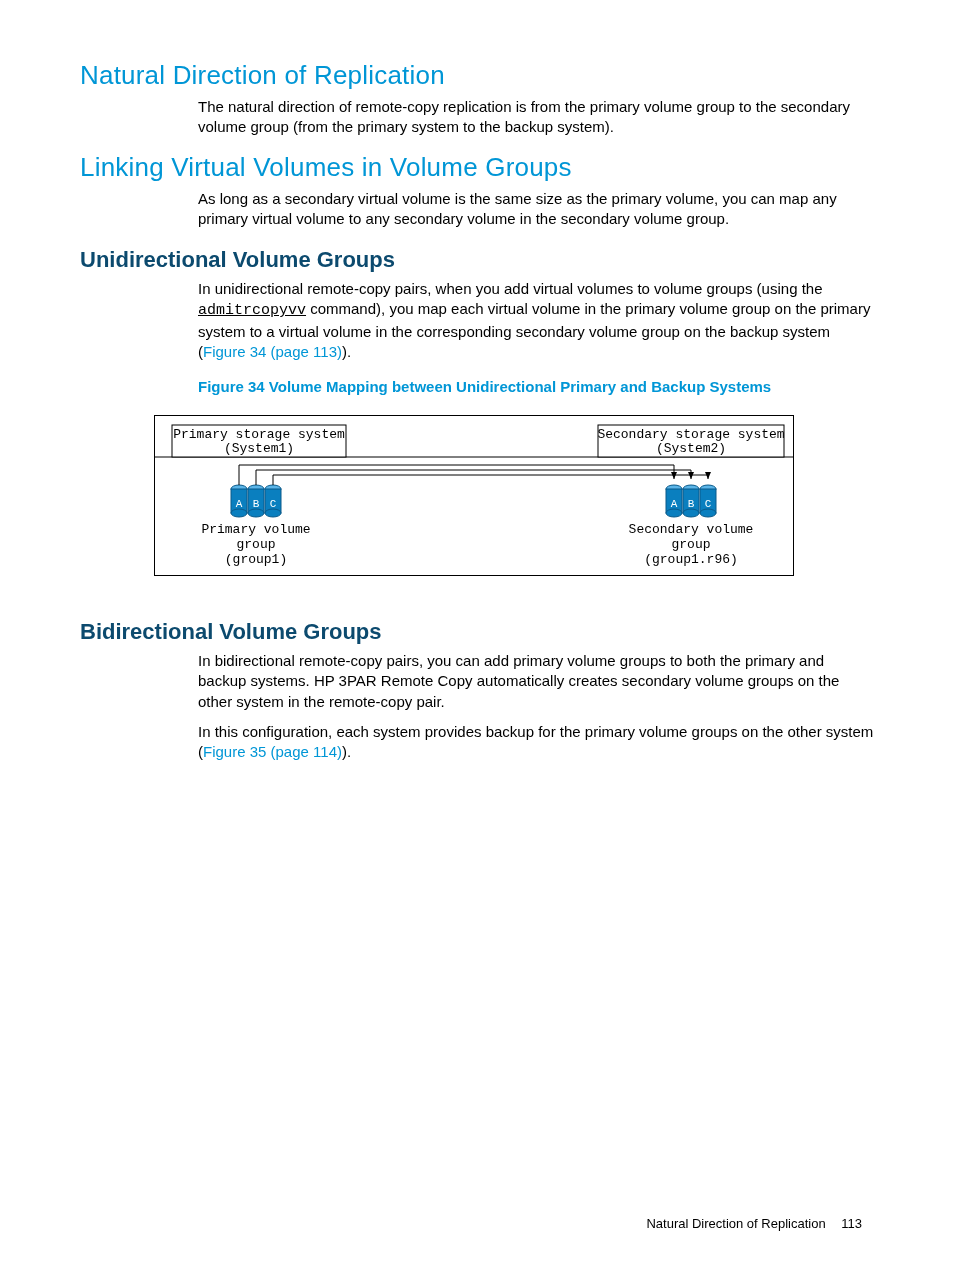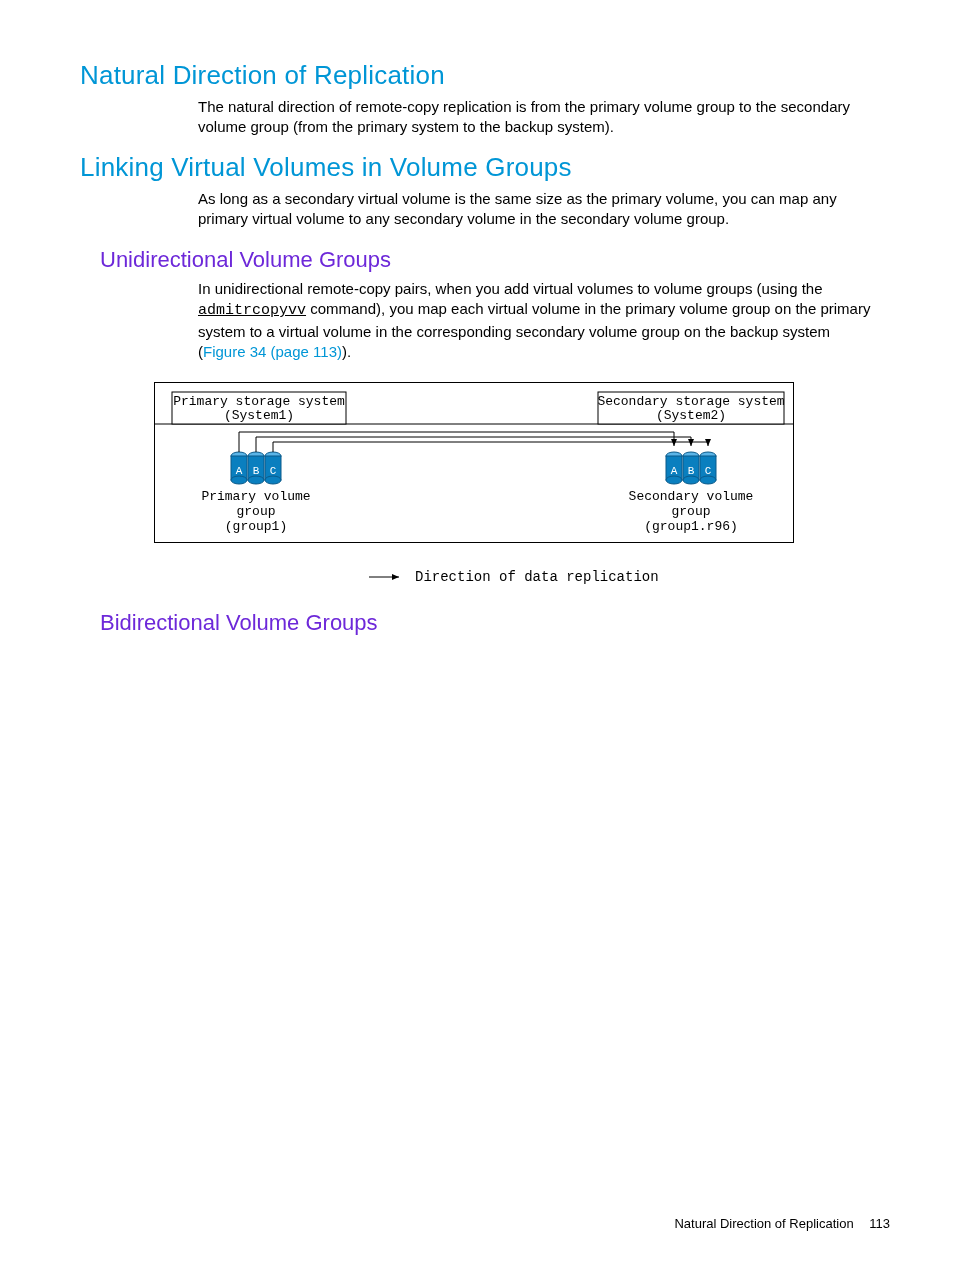--- a/index.html
+++ b/index.html
@@ -13,26 +13,25 @@
     padding: 60px 80px 40px 80px;
   }
   h2.section {
     color: #0096d6;
     font-weight: 300;
     font-size: 26px;
     margin-bottom: 6px;
     letter-spacing: 0.2px;
   }
   h3.subsection {
-    color: #6d28d9;
-    font-weight: 400;
+    color: #0c4a6e;
+    font-weight: 700;
     font-size: 22px;
     margin-top: 18px;
     margin-bottom: 6px;
-    margin-left: 20px;
   }
   .body-indent {
     margin-left: 118px;
     margin-right: 0;
   }
   p.body {
     font-size: 15px;
     line-height: 1.35;
     margin-bottom: 10px;
   }
@@ -55,21 +54,21 @@
   .figure-wrap {
     margin-left: 74px;
     margin-top: 20px;
     margin-bottom: 24px;
     font-family: Liberation Mono, monospace;
   }
   svg { display: block; }
   .footer {
     position: absolute;
     bottom: 40px;
-    right: 64px;
+    right: 92px;
     font-size: 13px;
   }
   .footer .pnum { margin-left: 12px; }
 </style>
 </head>
 <body>
 
 <h2 class="section">Natural Direction of Replication</h2>
 <div class="body-indent">
   <p class="body">The natural direction of remote-copy replication is from the primary volume group to the secondary volume group (from the primary system to the backup system).</p>
@@ -78,20 +77,21 @@
 <h2 class="section" style="margin-top:14px">Linking Virtual Volumes in Volume Groups</h2>
 <div class="body-indent">
   <p class="body">As long as a secondary virtual volume is the same size as the primary volume, you can map any primary virtual volume to any secondary volume in the secondary volume group.</p>
 </div>
 
 <h3 class="subsection">Unidirectional Volume Groups</h3>
 <div class="body-indent">
   <p class="body">
     <span>In unidirectional remote-copy pairs, when you add virtual volumes to volume groups (using the </span><span class="code">admitrcopyvv</span><span> command), you map each virtual volume in the primary volume group on the primary system to a virtual volume in the corresponding secondary volume group on the backup system (</span><a href="#" class="xref">Figure 34 (page 113)</a><span>).</span>
   </p>
+  <p class="figcap">Figure 34 Volume Mapping between Unidirectional Primary and Backup Systems</p>
 </div>
 
 <div class="figure-wrap">
   <svg width="640" height="180" viewBox="0 0 640 180">
 
     <rect x="0.5" y="0.5" width="639" height="160" fill="none" stroke="#000"></rect>
 
     <line x1="0.5" y1="42" x2="639.5" y2="42" stroke="#000"></line>
 
     <rect x="18" y="10" width="174" height="32" fill="#fff" stroke="#000"></rect>
@@ -146,33 +146,26 @@
       <marker id="ah" markerWidth="8" markerHeight="8" refX="7" refY="3" orient="auto">
         <path d="M0,0 L7,3 L0,6 Z" fill="#000"></path>
       </marker>
     </defs>
 
     <path d="M85 70 V50 H520 V64" fill="none" stroke="#000" marker-end="url(#ah)"></path>
     <path d="M102 70 V55 H537 V64" fill="none" stroke="#000" marker-end="url(#ah)"></path>
     <path d="M119 70 V60 H554 V64" fill="none" stroke="#000" marker-end="url(#ah)"></path>
   </svg>
 
-  <div style="text-align:center;margin-top:6px">
-    <svg width="36" height="10" style="display:inline-block;vertical-align:middle">
-      <defs>
-        <marker id="ah2" markerWidth="8" markerHeight="8" refX="7" refY="3" orient="auto">
-          <path d="M0,0 L7,3 L0,6 Z" fill="#000"></path>
-        </marker>
-      </defs>
-      <line x1="0" y1="5" x2="30" y2="5" stroke="#000" marker-end="url(#ah2)"></line>
-    </svg>
-    <span style="font-size:14px;vertical-align:middle">Direction of data replication</span>
-  </div>
 </div>
 
 <h3 class="subsection">Bidirectional Volume Groups</h3>
 <div class="body-indent">
+  <p class="body">In bidirectional remote-copy pairs, you can add primary volume groups to both the primary and backup systems. HP 3PAR Remote Copy automatically creates secondary volume groups on the other system in the remote-copy pair.</p>
+  <p class="body">
+    <span>In this configuration, each system provides backup for the primary volume groups on the other system (</span><a href="#" class="xref">Figure 35 (page 114)</a><span>).</span>
+  </p>
 </div>
 
 <div class="footer">
   <span>Natural Direction of Replication</span>
   <span class="pnum">113</span>
 </div>
 
 </body></html>

